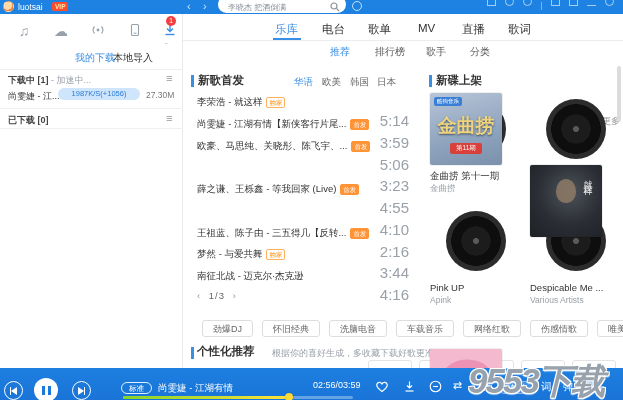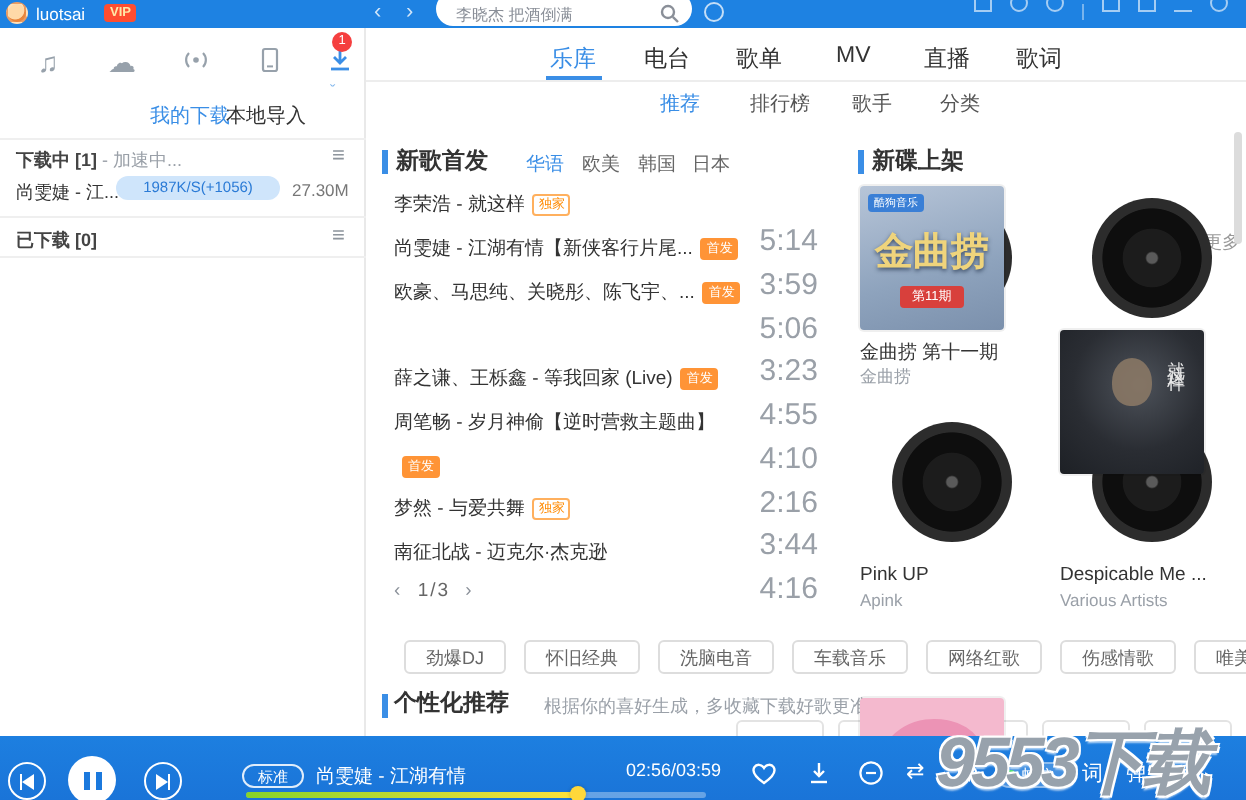--- a/index.html
+++ b/index.html
@@ -36,21 +36,21 @@
   .dlsize{left:146px;top:76px;font-size:8.5px;color:#777;}
   
   .navtab{top:8px;font-size:11.5px;color:#333;}
   .navtab.active{color:#3a8ee6;text-align:right;}
   .subtab{top:31px;font-size:10px;color:#555;}
   .subtab.active{color:#3a8ee6;}
   
   .bluebar{width:3px;height:12px;background:#3a8ee6;}
   .sectitle{font-size:11.5px;font-weight:bold;color:#333;}
   .more{font-size:9px;color:#999;margin-top:40px;}
-  .genretab{top:62px;font-size:9.5px;color:#666;}
+  .genretab{top:62px;font-size:9.5px;color:#666;margin-left:31px;}
   .genretab.active{color:#3a8ee6;}
   
   .songrow{left:197px;width:212px;height:15px;display:flex;align-items:center;}
   .songname{font-size:9.5px;color:#333;white-space:nowrap;overflow:hidden;max-width:158px;}
   .badge{margin-left:4px;font-size:6.5px;line-height:9px;padding:0 2px;border-radius:2px;white-space:nowrap;}
   .badge.outline{color:#ff8a00;border:1px solid #ffb05e;background:#fff;}
   .badge.filled{color:#fff;background:#ff9436;border:1px solid #ff9436;}
   .spacer{flex:1;}
   .duration{font-size:15px;color:#9aa0a8;margin-top:36px;}
   .pager{left:197px;top:274px;font-size:9.5px;color:#8a9099;letter-spacing:1px;}
@@ -216,25 +216,25 @@
     <span class="spacer"></span>
       <span class="duration">3:23</span>
   </div>
   <div class="abs songrow" style="left:14px;top:168px">
     <span class="songname">薛之谦、王栎鑫 - 等我回家 (Live)</span>
     <span class="badge filled">首发</span>
     <span class="spacer"></span>
       <span class="duration">4:55</span>
   </div>
   <div class="abs songrow" style="left:14px;top:190px">
-    <span class="songname">周笔畅 - 岁月神偷【逆时营救主题曲】</span>
     <span class="spacer"></span>
       <span class="duration">4:10</span>
   </div>
   <div class="abs songrow" style="left:14px;top:212px">
+    <span class="songname">王祖蓝、陈子由 - 三五得几【反转...</span>
     <span class="badge filled">首发</span>
     <span class="spacer"></span>
       <span class="duration">2:16</span>
   </div>
   <div class="abs songrow" style="left:14px;top:233px">
     <span class="songname">梦然 - 与爱共舞</span>
     <span class="badge outline">独家</span>
     <span class="spacer"></span>
       <span class="duration">3:44</span>
   </div>

